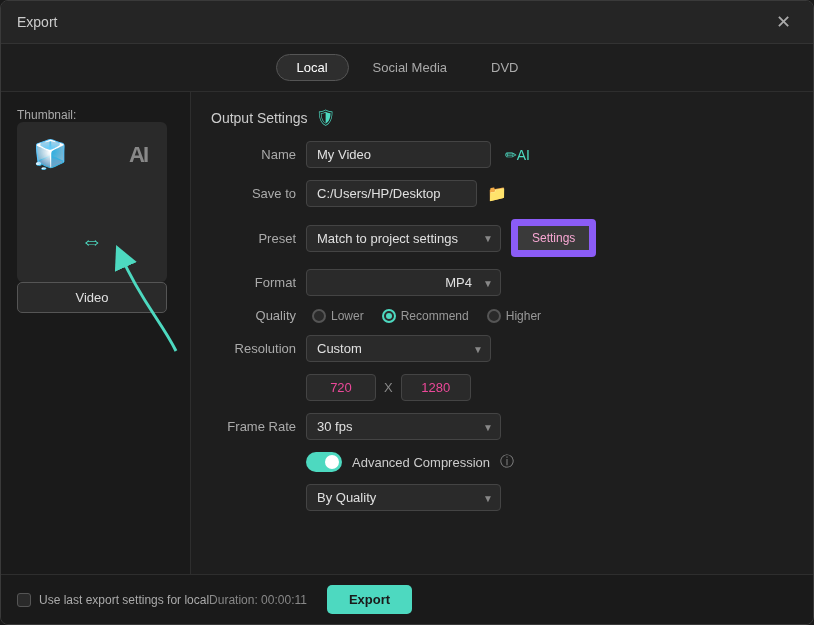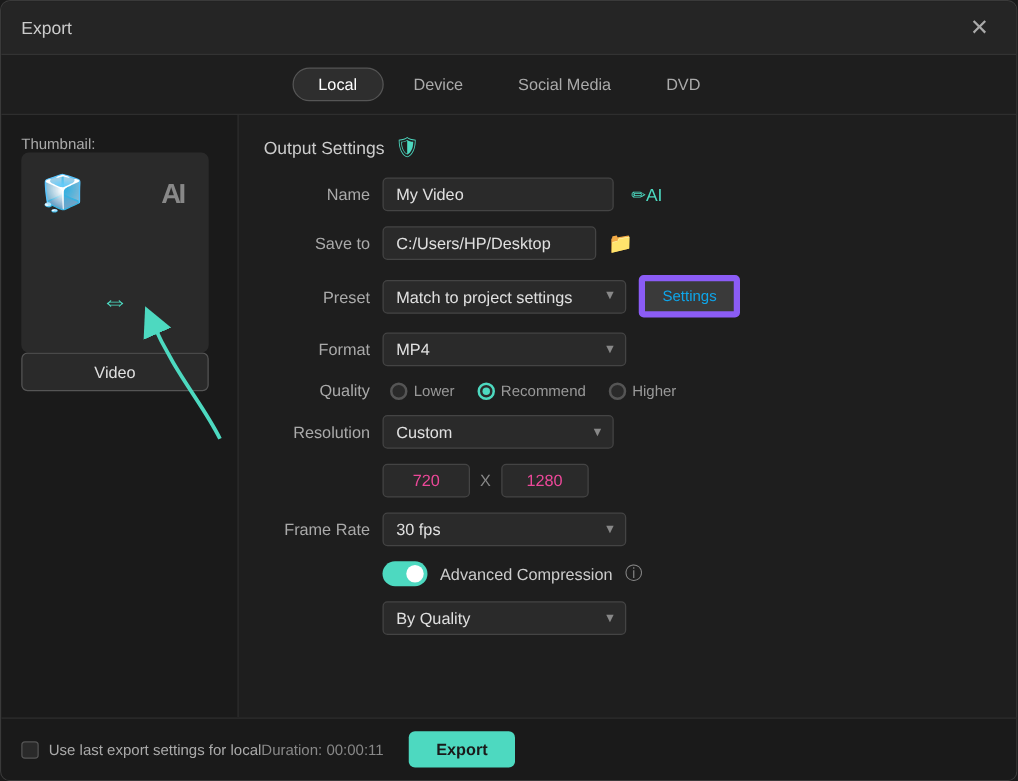--- a/index.html
+++ b/index.html
@@ -177,29 +177,29 @@
     .select-arrow {
       position: absolute;
       right: 8px;
       top: 50%;
       transform: translateY(-50%);
       color: #888;
       font-size: 10px;
       pointer-events: none;
     }
     .select-preset { width: 195px; }
-    .select-format { width: 195px; }
+    .select-format { width: 195px; text-align: right; }
     .select-resolution { width: 185px; }
     .select-framerate { width: 195px; }
     .select-compression { width: 195px; }
     .settings-btn {
       background: #3a3a3a;
-      border: 5px solid #8b5cf6;
+      border: 7px solid #8b5cf6;
       border-radius: 4px;
-      color: #0ea5e9;
+      color: #f9a8d4;
       font-size: 12px;
       padding: 5px 14px;
       cursor: pointer;
     }
     .quality-row {
       display: flex;
       align-items: center;
       gap: 16px;
       margin-bottom: 12px;
     }
@@ -395,21 +395,20 @@
 
 <div class="dialog">
 
   <div class="title-bar">
     <span class="title-bar-title">Export</span>
     <button class="close-btn">✕</button>
   </div>
 
   <div class="tab-bar">
     <button class="tab-btn active">Local</button>
-    <button class="tab-btn">Device</button>
     <button class="tab-btn">Social Media</button>
     <button class="tab-btn">DVD</button>
   </div>
 
   <div class="main-content">
 
     <div class="sidebar">
       <span class="sidebar-label">Thumbnail:</span>
       <div class="thumbnail-box">
         <span class="thumb-cube">🧊</span>

